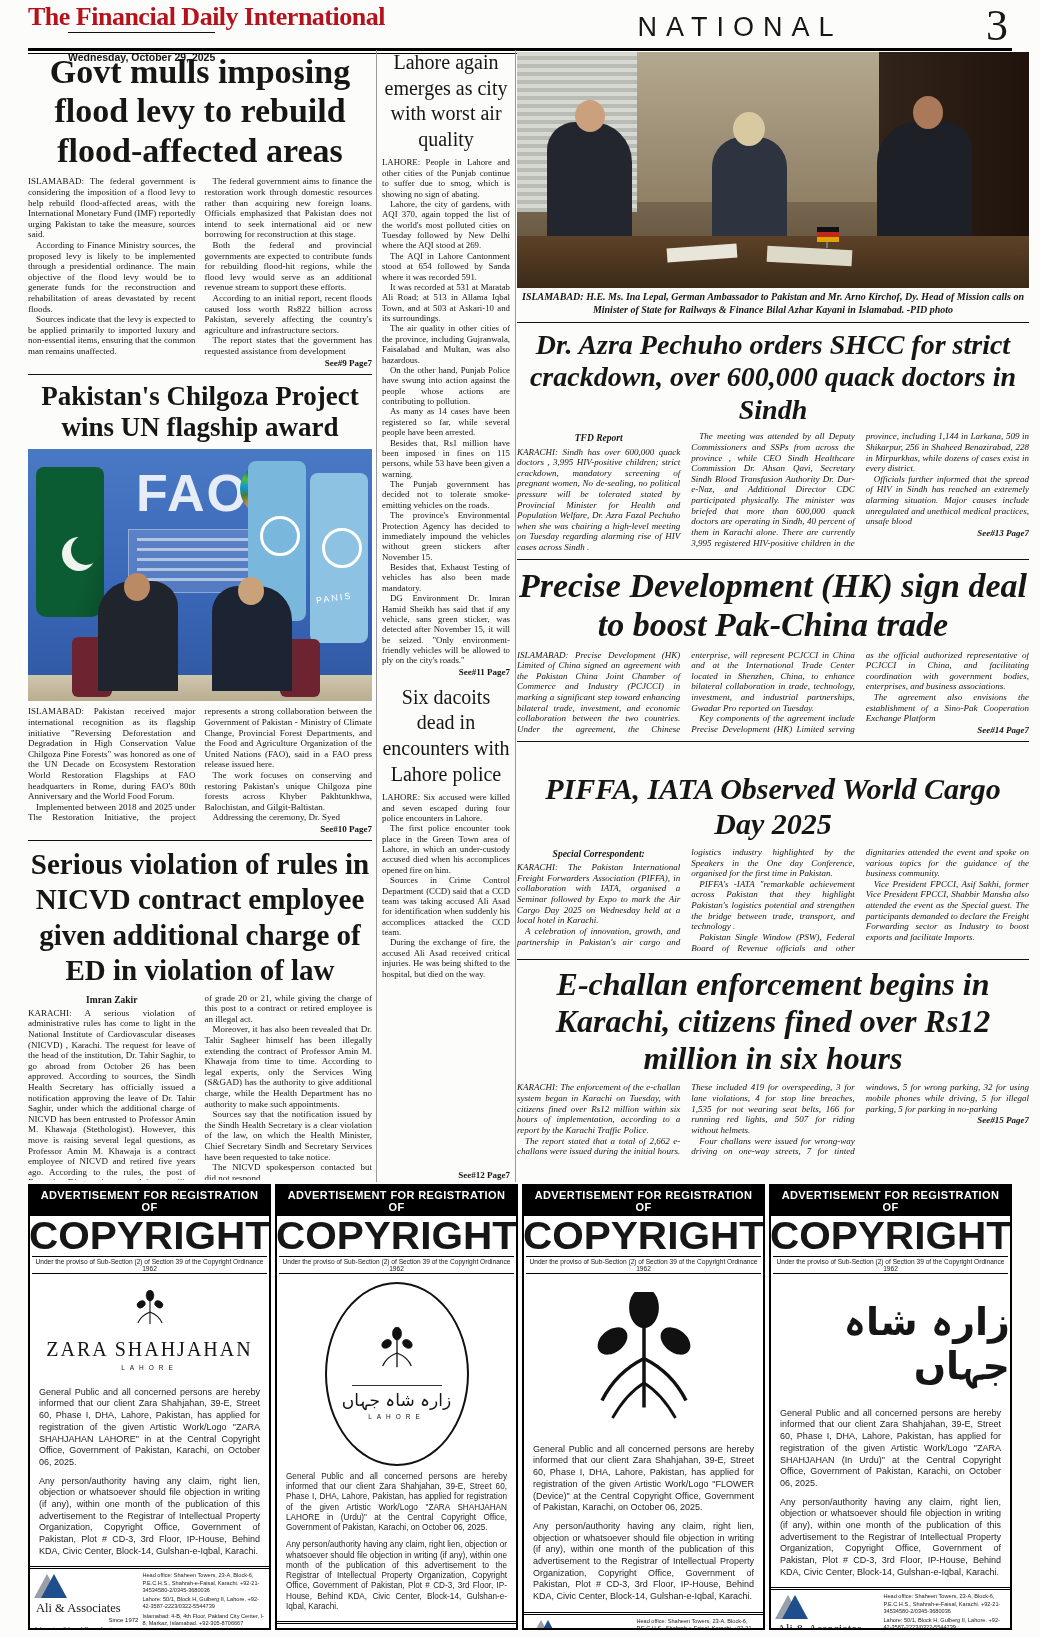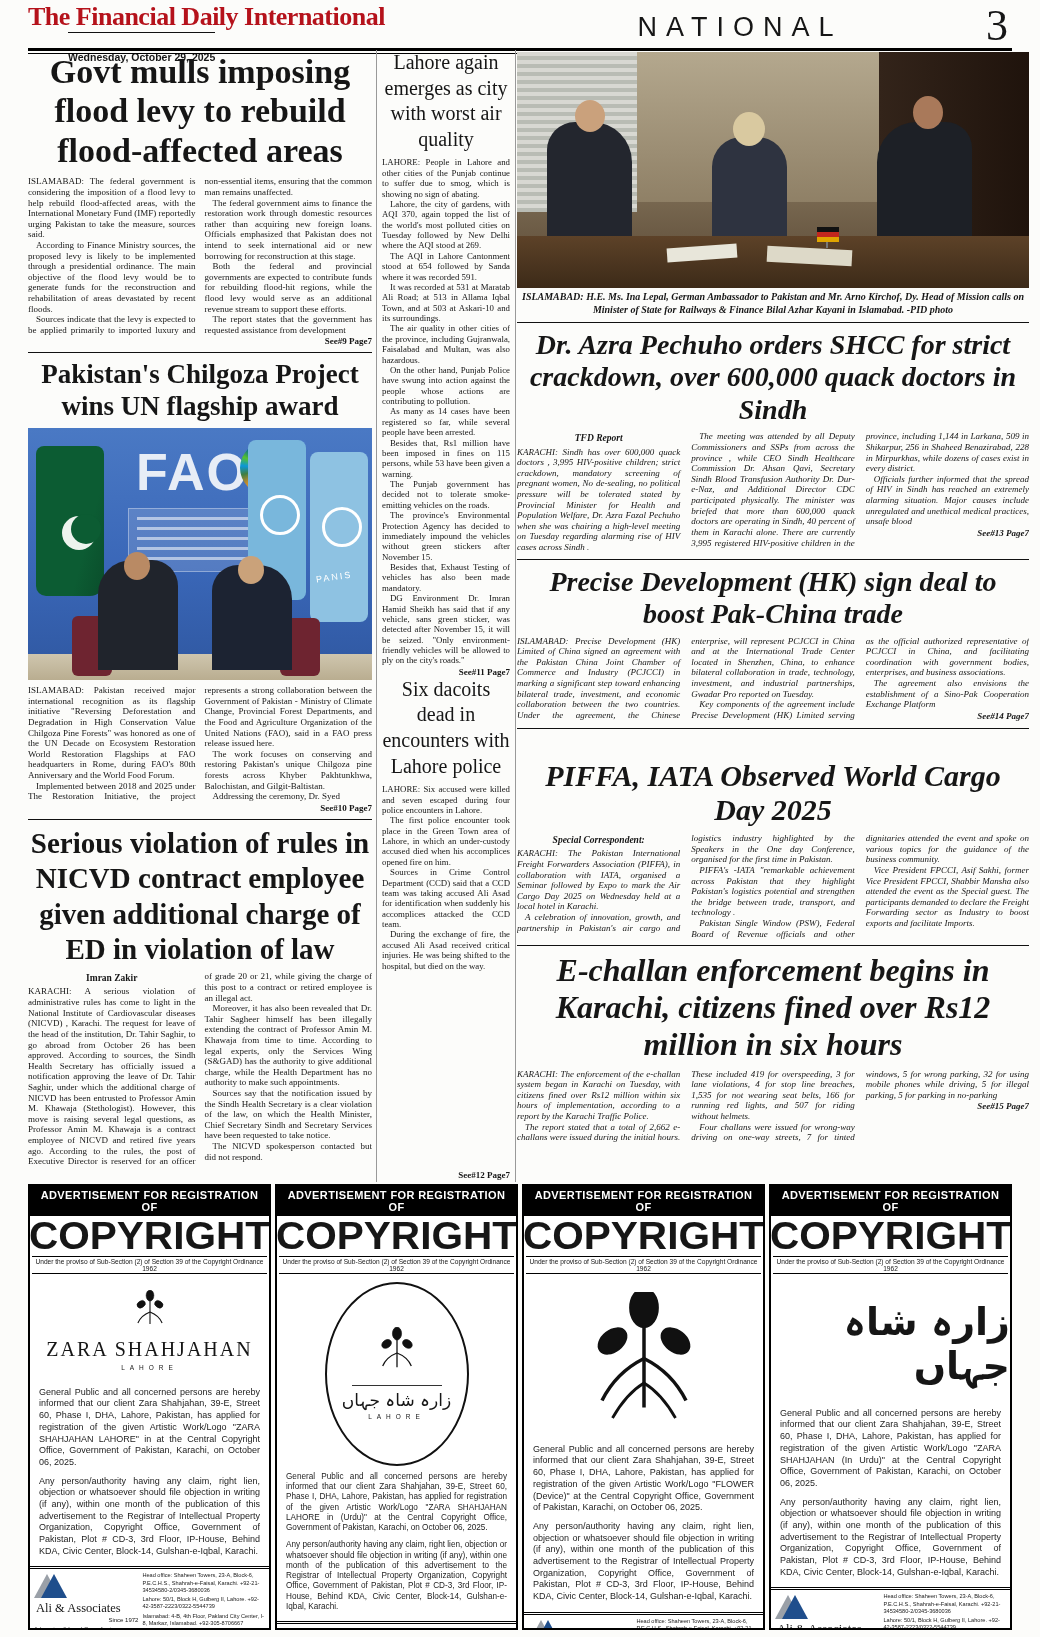--- a/index.html
+++ b/index.html
@@ -123,20 +123,21 @@
   <div class="hdr-rule"></div>
 
   <div class="col-left">
     <div class="hl" style="font-size:34px;">Govt mulls imposing flood levy to rebuild flood-affected areas</div>
     <div class="body cols2" style="margin-top:6px;">
         <p>ISLAMABAD: The federal government is considering the imposition of a flood levy to help rebuild flood-affected areas, with the International Monetary Fund (IMF) reportedly urging Pakistan to take the measure, sources said.</p>
         <p>According to Finance Ministry sources, the proposed levy is likely to be implemented through a presidential ordinance. The main objective of the flood levy would be to generate funds for the reconstruction and rehabilitation of areas devastated by recent floods.</p>
         <p>Sources indicate that the levy is expected to be applied primarily to imported luxury and non-essential items, ensuring that the common man remains unaffected.</p>
         <p>The federal government aims to finance the restoration work through domestic resources rather than acquiring new foreign loans. Officials emphasized that Pakistan does not intend to seek international aid or new borrowing for reconstruction at this stage.</p>
         <p>Both the federal and provincial governments are expected to contribute funds for rebuilding flood-hit regions, while the flood levy would serve as an additional revenue stream to support these efforts.</p>
+        <p>According to an initial report, recent floods caused loss worth Rs822 billion across Pakistan, severely affecting the country's agriculture and infrastructure sectors.</p>
         <p>The report states that the government has requested assistance from development</p>
       </div>
     <div class="cont">See#9 Page7</div>
 
     <div class="rule"></div>
 
     <div class="hl" style="font-size:27px;">Pakistan's Chilgoza Project wins UN flagship award</div>
 
     <div class="photo p2" style="margin-top:6px;">
       <div class="fao">FAO</div>
@@ -200,21 +201,21 @@
         <p>On the other hand, Punjab Police have swung into action against the people whose actions are contributing to pollution.</p>
         <p>As many as 14 cases have been registered so far, while several people have been arrested.</p>
         <p>Besides that, Rs1 million have been imposed in fines on 115 persons, while 53 have been given a warning.</p>
         <p>The Punjab government has decided not to tolerate smoke-emitting vehicles on the roads.</p>
         <p>The province's Environmental Protection Agency has decided to immediately impound the vehicles without green stickers after November 15.</p>
         <p>Besides that, Exhaust Testing of vehicles has also been made mandatory.</p>
         <p>DG Environment Dr. Imran Hamid Sheikh has said that if any vehicle, sans green sticker, was detected after November 15, it will be seized. "Only environment-friendly vehicles will be allowed to ply on the city's roads."</p>
       </div>
     <div class="cont">See#11 Page7</div>
 
-    <div class="hl-light" style="font-size:20px;">Six dacoits dead in encounters with Lahore police</div>
+    <div class="hl-light" style="font-size:20px;margin-top:8px;">Six dacoits dead in encounters with Lahore police</div>
     <div class="body" style="font-size:8.8px;margin-top:5px;">
         <p>LAHORE: Six accused were killed and seven escaped during four police encounters in Lahore.</p>
         <p>The first police encounter took place in the Green Town area of Lahore, in which an under-custody accused died when his accomplices opened fire on him.</p>
         <p>Sources in Crime Control Department (CCD) said that a CCD team was taking accused Ali Asad for identification when suddenly his accomplices attacked the CCD team.</p>
         <p>During the exchange of fire, the accused Ali Asad received critical injuries. He was being shifted to the hospital, but died on the way.</p>
       </div>
     <div class="cont mid-cont">See#12 Page7</div>
   </div>
 
   <div class="col-right">
@@ -244,21 +245,21 @@
       <div>
           <p>KARACHI: Sindh has over 600,000 quack doctors , 3,995 HIV-positive children; strict crackdown, mandatory screening of pregnant women, No de-sealing, no political pressure will be tolerated stated by Provincial Minister for Health and Population Welfare, Dr. Azra Fazal Pechuho when she was chairing a high-level meeting on Tuesday regarding alarming rise of HIV cases across Sindh .</p>
           <p>The meeting was attended by all Deputy Commissioners and SSPs from across the province , while CEO Sindh Healthcare Commission Dr. Ahsan Qavi, Secretary Sindh Blood Transfusion Authority Dr. Dur-e-Naz, and Additional Director CDC participated physically. The minister was briefed that more than 600,000 quack doctors are operating in Sindh, 40 percent of them in Karachi alone. There are currently 3,995 registered HIV-positive children in the province, including 1,144 in Larkana, 509 in Shikarpur, 256 in Shaheed Benazirabad, 228 in Mirpurkhas, while dozens of cases exist in every district.</p>
           <p>Officials further informed that the spread of HIV in Sindh has reached an extremely alarming situation. Major causes include unregulated and unethical medical practices, unsafe blood</p>
         </div>
       <div class="cont">See#13 Page7</div>
     </div>
 
     <div class="rule"></div>
 
-    <div class="hl" style="font-size:28px;">Precise Development (HK) sign deal to boost Pak-China trade</div>
+    <div class="hl" style="font-size:34px;">Precise Development (HK) sign deal to boost Pak-China trade</div>
     <div class="body cols3" style="margin-top:5px;">
       <div>
           <p>ISLAMABAD: Precise Development (HK) Limited of China signed an agreement with the Pakistan China Joint Chamber of Commerce and Industry (PCJCCI) in marking a significant step toward enhancing bilateral trade, investment, and economic collaboration between the two countries. Under the agreement, the Chinese enterprise, will represent PCJCCI in China and at the International Trade Center located in Shenzhen, China, to enhance bilateral collaboration in trade, technology, investment, and industrial partnerships, Gwadar Pro reported on Tuesday.</p>
           <p>Key components of the agreement include Precise Development (HK) Limited serving as the official authorized representative of PCJCCI in China, and facilitating coordination with government bodies, enterprises, and business associations.</p>
           <p>The agreement also envisions the establishment of a Sino-Pak Cooperation Exchange Platform</p>
         </div>
       <div class="cont">See#14 Page7</div>
     </div>
 
     <div class="rule"></div>

